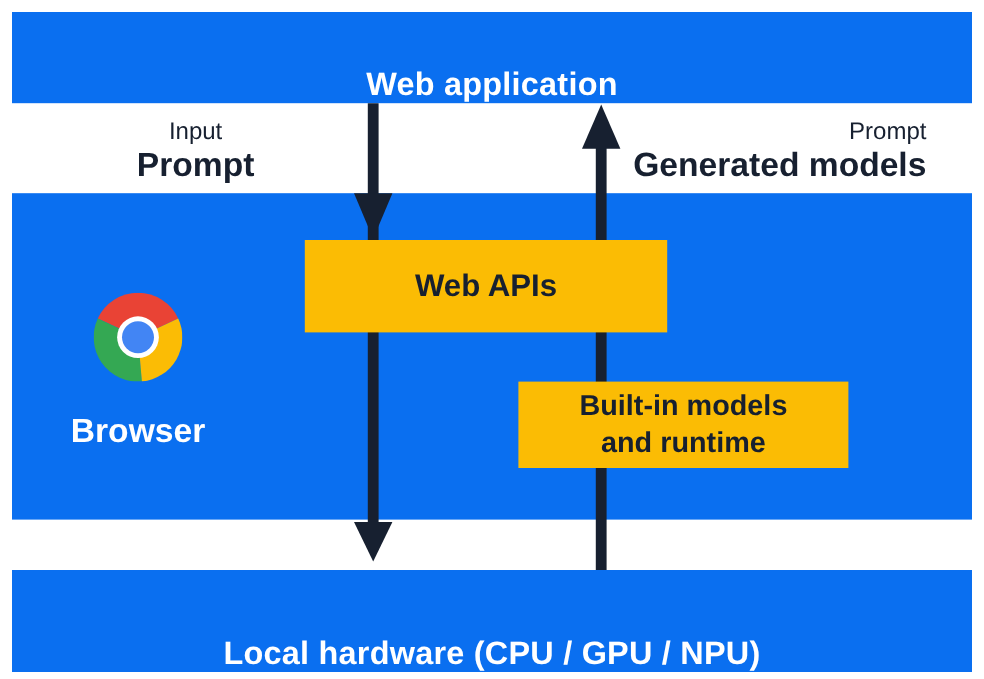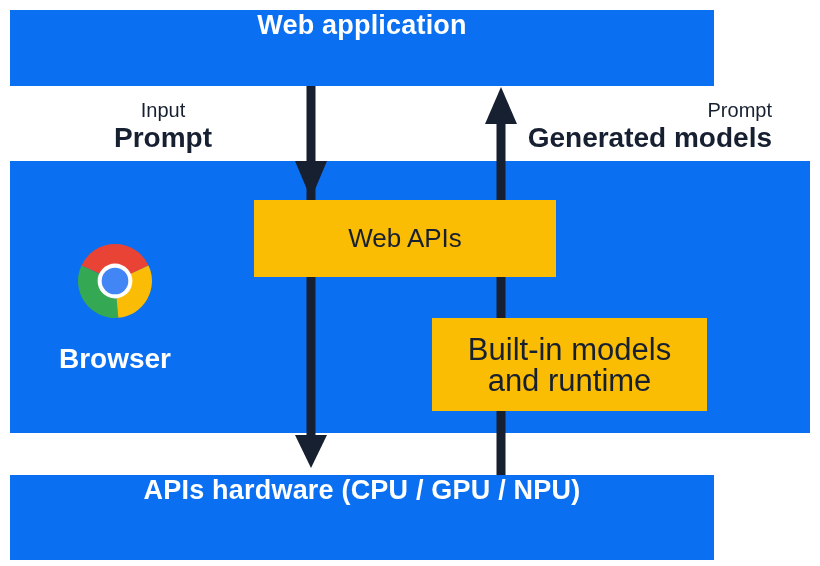--- a/index.html
+++ b/index.html
@@ -13,23 +13,23 @@
   }
   * { box-sizing: border-box; margin: 0; padding: 0; }
   body {
     background: #ffffff;
     font-family: "Liberation Sans", sans-serif;
     width: 820px; height: 566px; overflow: hidden;
   }
   .canvas { position: relative; width: 820px; height: 566px; background: #ffffff; }
 
   .bar {
-    position: absolute; left: 10px; width: 704px;
+    position: absolute; left: 10px; width: 800px;
     background: var(--panel-blue);
-    display: flex; align-items: flex-start; justify-content: center;
+    display: flex; align-items: flex-end; justify-content: center;
   }
   .top-bar { top: 10px; height: 76px; }
   .bottom-bar { top: 475px; height: 85px; }
   .bar-label { color: #ffffff; font-weight: bold; font-size: 27px; letter-spacing: 0.2px; }
 
   .browser-panel {
     position: absolute; left: 10px; top: 161px; width: 800px; height: 272px;
     background: var(--panel-blue);
   }
 
@@ -39,24 +39,24 @@
   .io-title { font-size: 20px; color: var(--dark-navy); line-height: 26px; }
   .io-value { font-size: 28px; font-weight: bold; color: var(--dark-navy); line-height: 26px; margin-top: 2px; }
 
   .arrows { position: absolute; left: 0; top: 0; width: 820px; height: 566px; pointer-events: none; }
   .arrow-line { stroke: var(--dark-navy); stroke-width: 9; }
   .arrow-head { fill: var(--dark-navy); }
 
   .yellow-box {
     position: absolute; background: var(--box-yellow);
     display: flex; flex-direction: column; align-items: center; justify-content: center;
-    color: var(--dark-navy); font-weight: normal; text-align: center;
+    color: var(--dark-navy); font-weight: bold; text-align: center;
   }
   .web-apis-box { left: 254px; top: 200px; width: 302px; height: 77px; font-size: 26px; }
-  .builtin-box { left: 432px; top: 318px; width: 275px; height: 93px; font-size: 31px; line-height: 31px; }
+  .builtin-box { left: 432px; top: 318px; width: 275px; height: 72px; font-size: 24px; line-height: 31px; }
 
   .chrome-icon { position: absolute; left: 78px; top: 244px; width: 74px; height: 74px; }
   .chrome-icon svg { width: 100%; height: 100%; display: block; }
   .c-red { fill: var(--chrome-red); }
   .c-green { fill: var(--chrome-green); }
   .c-yellow { fill: var(--chrome-yellow); }
   .c-white { fill: #ffffff; }
   .c-blue { fill: var(--chrome-blue); }
 
   .browser-label {
@@ -109,16 +109,16 @@
       <path class="c-red" d="M50,50 L95.3,28.9 A50,50 0 0 0 4.7,28.9 Z"></path>
       <path class="c-green" d="M50,50 L4.7,28.9 A50,50 0 0 0 54.4,99.8 Z"></path>
       <path class="c-yellow" d="M50,50 L54.4,99.8 A50,50 0 0 0 95.3,28.9 Z"></path>
       <circle class="c-white" cx="50" cy="50" r="23.5"></circle>
       <circle class="c-blue" cx="50" cy="50" r="18"></circle>
     </svg>
   </div>
   <div class="browser-label">Browser</div>
 
   <div class="bar bottom-bar">
-    <span class="bar-label">APIs hardware (CPU / GPU / NPU)</span>
+    <span class="bar-label">Local hardware (CPU / GPU / NPU)</span>
   </div>
 
 </div>
 
 </body></html>

